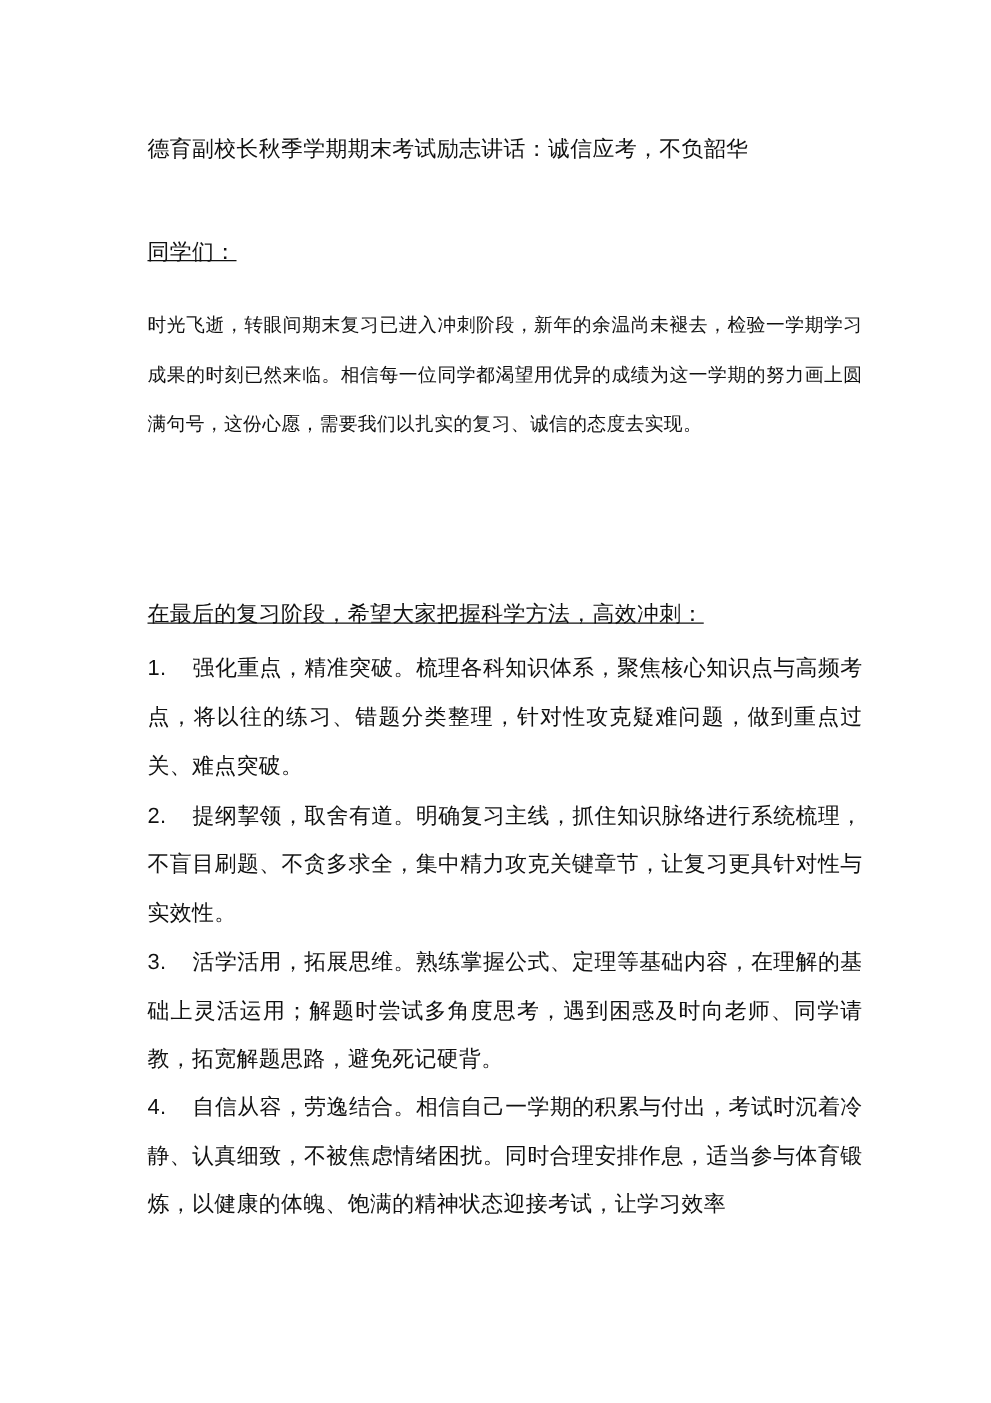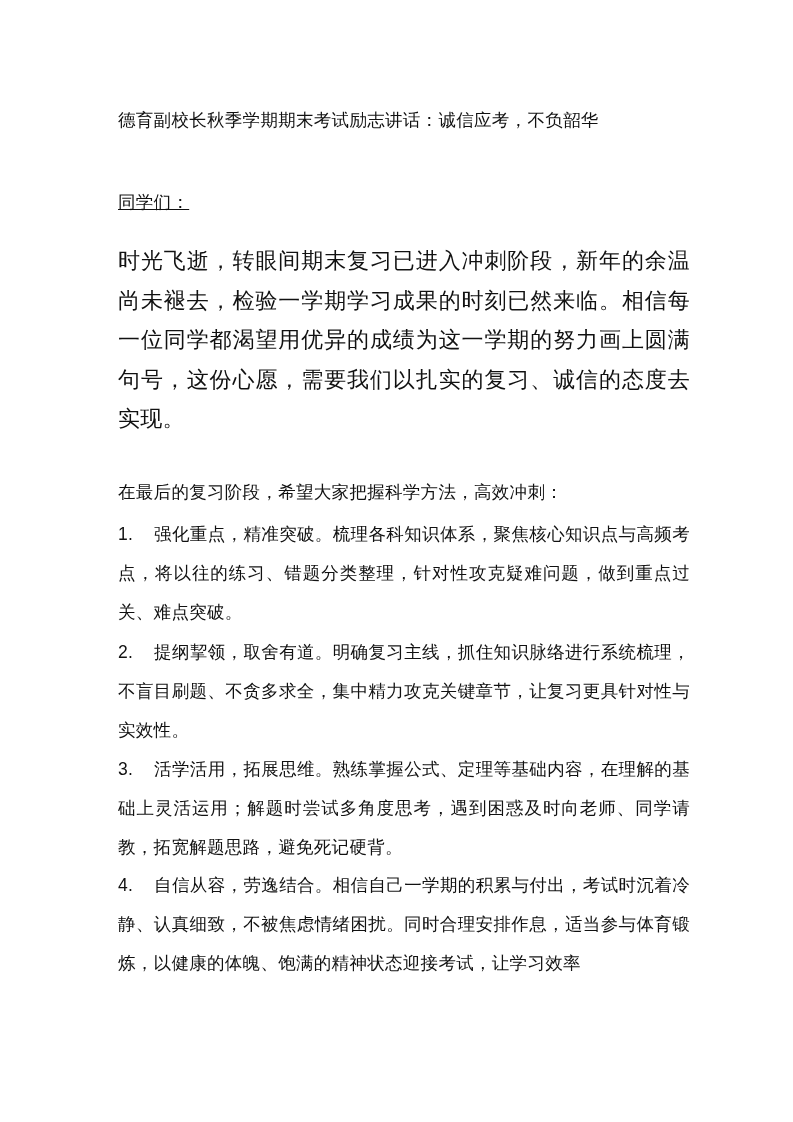--- a/index.html
+++ b/index.html
@@ -1,33 +1,33 @@
 <!DOCTYPE html>
 <html><head>
 <meta charset="utf-8">
 <style>
   html, body { margin: 0; padding: 0; background: #ffffff; }
   body { width: 793px; height: 1122px; position: relative; overflow: hidden;
          font-family: "DejaVu Sans", "Liberation Sans", sans-serif; color: #111111; }
   .page { position: absolute; left: 0; top: 0; width: 789px; height: 1122px; background: #ffffff; }
   .content { position: absolute; left: 118px; top: 0; width: 572px; }
   .line { position: absolute; left: 0; font-size: 17.5px; line-height: 24px; white-space: nowrap; letter-spacing: 0.3px; }
-  .para { position: absolute; left: 0; width: 572px; font-size: 22px; line-height: 39.5px; text-align: justify; letter-spacing: 0.3px; }
+  .para { position: absolute; left: 0; width: 572px; font-size: 15px; line-height: 39.5px; text-align: justify; letter-spacing: 0.3px; }
   .item { position: absolute; left: 0; width: 572px; font-size: 17.5px; line-height: 39px; text-align: justify; letter-spacing: 0.3px; }
   .num { display: inline-block; width: 36px; font-family: "Liberation Sans", sans-serif; }
 </style>
 </head>
 <body>
 
 <div class="page">
   <div class="content">
     <div class="line" style="top:108px;">德育副校长秋季学期期末考试励志讲话：诚信应考，不负韶华</div>
     <div class="line" style="top:190px;text-decoration:underline;">同学们：</div>
     <div class="para" style="top:241px;">时光飞逝，转眼间期末复习已进入冲刺阶段，新年的余温尚未褪去，检验一学期学习成果的时刻已然来临。相信每一位同学都渴望用优异的成绩为这一学期的努力画上圆满句号，这份心愿，需要我们以扎实的复习、诚信的态度去实现。</div>
-    <div class="line" style="top:480px;">在最后的复习阶段，希望大家把握科学方法，高效冲刺：</div>
+    <div class="line" style="top:480px;text-decoration:underline;">在最后的复习阶段，希望大家把握科学方法，高效冲刺：</div>
 
     <div class="item" style="top:515px;">
       <span class="num">1.</span><span>强化重点，精准突破。梳理各科知识体系，聚焦核心知识点与高频考点，将以往的练习、错题分类整理，针对性攻克疑难问题，做到重点过关、难点突破。</span>
     </div>
     <div class="item" style="top:633px;">
       <span class="num">2.</span><span>提纲挈领，取舍有道。明确复习主线，抓住知识脉络进行系统梳理，不盲目刷题、不贪多求全，集中精力攻克关键章节，让复习更具针对性与实效性。</span>
     </div>
     <div class="item" style="top:750px;">
       <span class="num">3.</span><span>活学活用，拓展思维。熟练掌握公式、定理等基础内容，在理解的基础上灵活运用；解题时尝试多角度思考，遇到困惑及时向老师、同学请教，拓宽解题思路，避免死记硬背。</span>
     </div>

